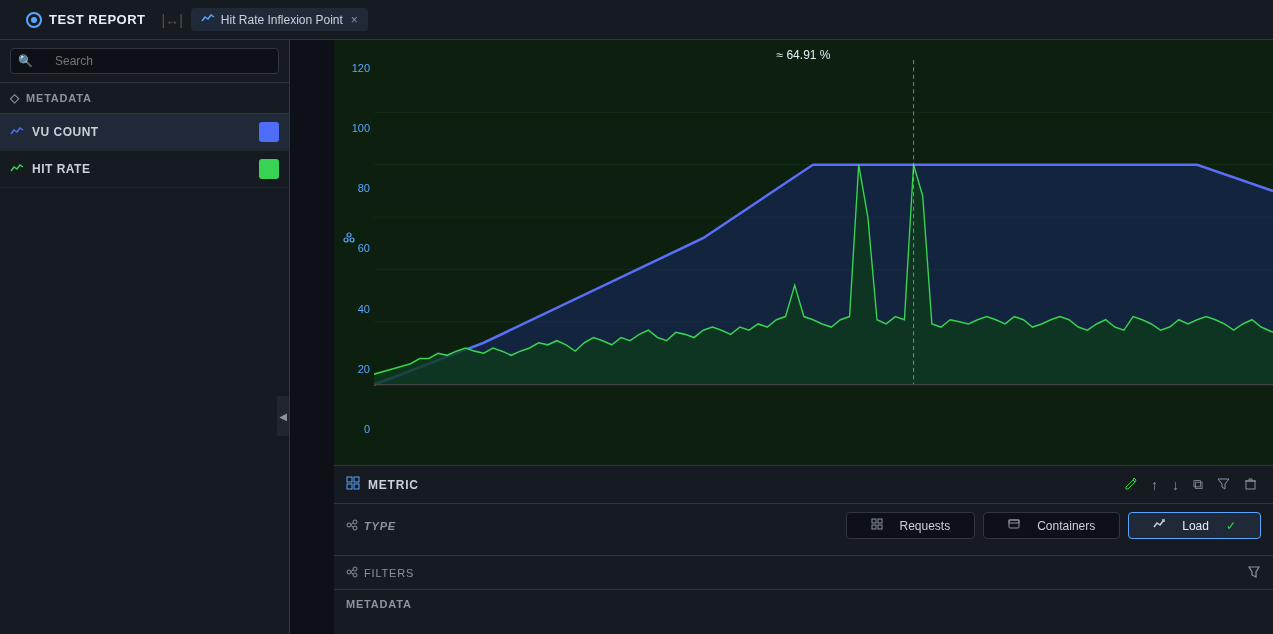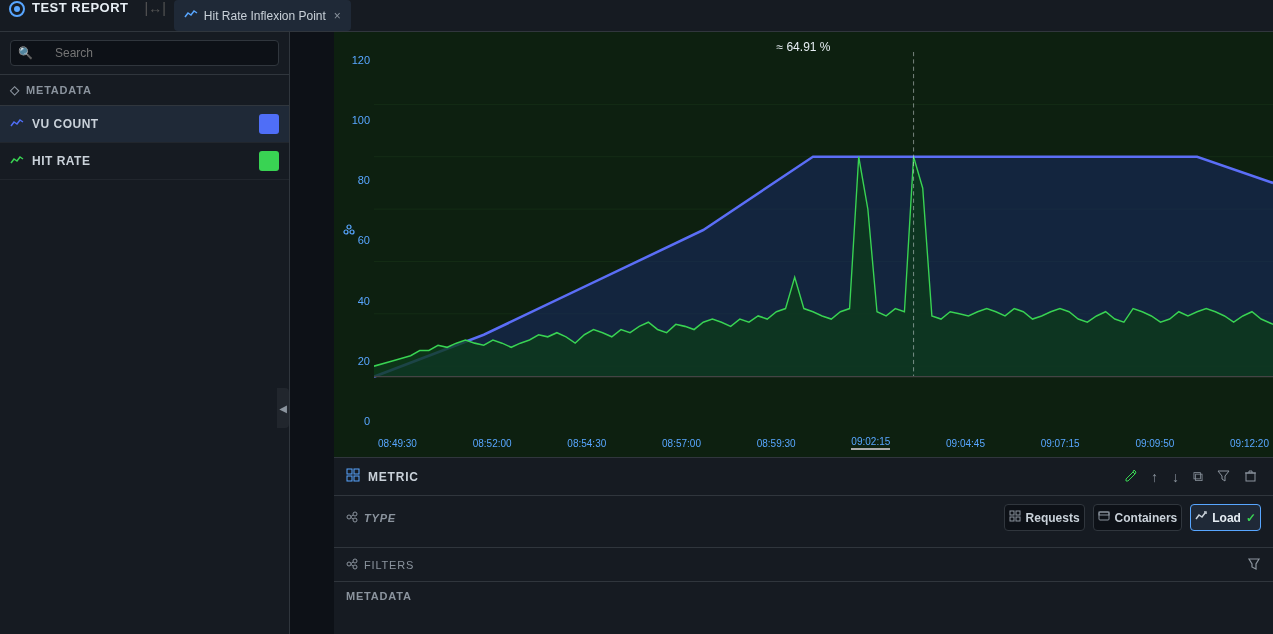--- a/index.html
+++ b/index.html
@@ -9,23 +9,24 @@
       font-family: 'Segoe UI', Arial, sans-serif;
       font-size: 12px;
       width: 1273px;
       height: 634px;
       overflow: hidden;
     }
 
     
     #header {
       display: flex;
+      align-items: center;
       background: #161b22;
-      height: 32px;
-      padding: 0 8px;
+      height: 40px;
+      padding: 0 25px;
       border-bottom: 1px solid #30363d;
     }
     #header .logo-icon {
       width: 18px;
       height: 18px;
       margin-right: 6px;
       color: #58a6ff;
     }
     #header .app-title {
       color: #e6edf3;
@@ -289,29 +290,28 @@
       color: #8b949e;
       font-style: italic;
     }
     .type-buttons {
       display: flex;
       gap: 8px;
     }
     .type-btn {
       display: flex;
       align-items: center;
-      gap: 5px;
-      padding: 5px 4px;
+      gap: 17px;
+      padding: 5px 24px;
       border-radius: 4px;
       border: 1px solid #30363d;
       background: #0d1117;
       color: #c9d1d9;
       font-size: 12px;
       cursor: pointer;
-      font-weight: bold;
     }
     .type-btn.active {
       background: #1f2937;
       border-color: #58a6ff;
       color: #e6edf3;
     }
     .check-icon {
       color: #39d353;
       font-size: 12px;
     }
@@ -485,32 +485,20 @@
 
           <polygon points="0,310 0,300 20,295 40,290 50,285 60,285 70,280 80,282 90,278 100,275 110,278 120,280 130,275 140,278 150,282 160,278 170,275 180,270 190,272 200,268 210,272 220,278 230,270 240,265 250,268 260,272 270,265 280,268 290,262 300,258 310,265 320,268 330,260 340,262 350,265 360,258 370,255 380,258 390,262 400,255 410,258 420,252 430,255 440,248 450,245 460,215 470,245 480,248 490,252 500,255 510,248 520,245 530,100 540,150 550,248 560,252 570,245 580,248 590,100 600,130 610,252 620,255 630,248 640,250 650,252 660,248 670,245 680,248 690,252 700,245 710,248 720,255 730,252 740,248 750,245 760,248 770,255 780,258 790,252 800,248 810,255 820,258 830,245 840,248 850,252 860,258 870,255 880,248 890,252 900,248 910,245 920,248 930,252 940,258 950,252 960,248 970,255 983,260 983,310" fill="#0d3a1a" opacity="0.8"></polygon>
           <polyline points="0,300 20,295 40,290 50,285 60,285 70,280 80,282 90,278 100,275 110,278 120,280 130,275 140,278 150,282 160,278 170,275 180,270 190,272 200,268 210,272 220,278 230,270 240,265 250,268 260,272 270,265 280,268 290,262 300,258 310,265 320,268 330,260 340,262 350,265 360,258 370,255 380,258 390,262 400,255 410,258 420,252 430,255 440,248 450,245 460,215 470,245 480,248 490,252 500,255 510,248 520,245 530,100 540,150 550,248 560,252 570,245 580,248 590,100 600,130 610,252 620,255 630,248 640,250 650,252 660,248 670,245 680,248 690,252 700,245 710,248 720,255 730,252 740,248 750,245 760,248 770,255 780,258 790,252 800,248 810,255 820,258 830,245 840,248 850,252 860,258 870,255 880,248 890,252 900,248 910,245 920,248 930,252 940,258 950,252 960,248 970,255 983,260" fill="none" stroke="#39d353" stroke-width="1.5"></polyline>
 
           <line x1="590" y1="0" x2="590" y2="310" stroke="#e6edf3" stroke-width="0.5" stroke-dasharray="4,3"></line>
 
           <line x1="0" y1="310" x2="983" y2="310" stroke="#444" stroke-width="1"></line>
         </svg>
       </div>
 
-      <div class="x-axis">
-        <span>08:49:30</span>
-        <span>08:52:00</span>
-        <span>08:54:30</span>
-        <span>08:57:00</span>
-        <span>08:59:30</span>
-        <span style="border-bottom:2px solid #aaa;padding-bottom:1px;">09:02:15</span>
-        <span>09:04:45</span>
-        <span>09:07:15</span>
-        <span>09:09:50</span>
-        <span>09:12:20</span>
-      </div>
     </div>
 
     <div id="bottom-panel">
 
       <div class="panel-header">
         <div class="panel-header-left">
           <span>
             <svg width="14" height="14" viewBox="0 0 14 14">
                 <rect x="1" y="1" width="5" height="5" stroke="#58a6ff" stroke-width="1" fill="none"></rect>
                 <rect x="8" y="1" width="5" height="5" stroke="#58a6ff" stroke-width="1" fill="none"></rect>

